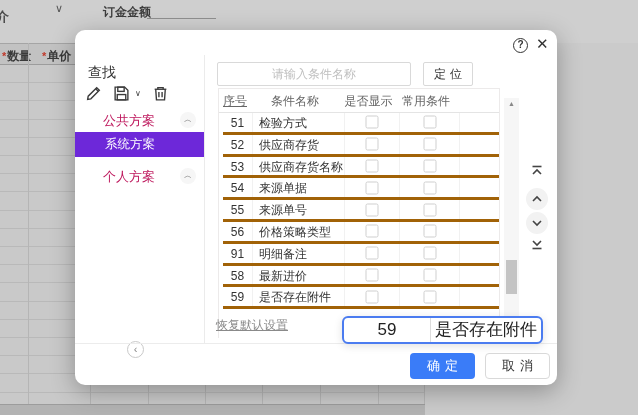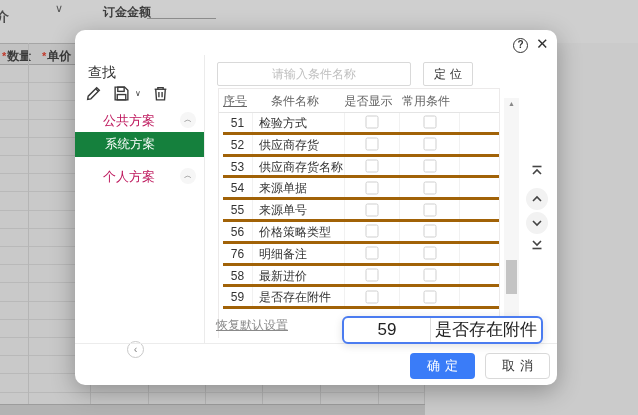--- a/index.html
+++ b/index.html
@@ -32,21 +32,21 @@
 
   
   #sidebar { left:0; top:25px; width:130px; height:288px; border-right:1px solid #ebebeb; }
   #sidebar-toolbar { left:10px; top:30px; display:flex; gap:11px; align-items:center; }
   .tool-ic { width:17px; height:17px; color:#3b3b3b; cursor:pointer; }
   .tool-ic svg { width:100%; height:100%; }
   #save-chevron { font-size:8px; color:#3b3b3b; margin-left:-6px; }
   .side-group { position:absolute; left:28px; font-size:13px; color:#be185d; }
   .group-chevron { position:absolute; width:16px; height:16px; border-radius:50%; background:#f6f6f6;
     font-size:8px; color:#777; text-align:center; line-height:15px; cursor:pointer; }
-  #sidebar-selected { left:0; top:77px; width:129px; height:25px; background:#15803d; color:#fff;
+  #sidebar-selected { left:0; top:77px; width:129px; height:25px; background:#6d28d9; color:#fff;
     font-size:12.5px; line-height:25px; padding-left:30px; cursor:pointer; }
   #collapse-circle { left:52px; top:286px; width:17px; height:17px; border:1px solid #c9c9c9; border-radius:50%;
     color:#8a8a8a; font-size:11px; line-height:14px; text-align:center; cursor:pointer; }
 
   
   #search-input { left:142px; top:32px; width:194px; height:24px; border:1px solid #d9d9d9; border-radius:2px;
     font-size:12px; color:#333; padding:0 8px; font-family:inherit;text-align:center; }
   #search-input::placeholder { color:#bfbfbf; }
   #locate-button { left:348px; top:32px; width:50px; height:24px; background:#fff; border:1px solid #d9d9d9;
     border-radius:2px; font-size:12px; color:#333; letter-spacing:4px; text-indent:4px; line-height:22px;
@@ -234,21 +234,21 @@
           <div class="cell-seq">56</div>
           <div class="cell-name">价格策略类型</div>
           <div class="cell-show">
             <div class="checkbox"></div>
           </div>
           <div class="cell-common">
             <div class="checkbox"></div>
           </div>
         </div>
         <div class="cond-row" style="top: 154.8px;">
-          <div class="cell-seq">76</div>
+          <div class="cell-seq">91</div>
           <div class="cell-name">明细备注</div>
           <div class="cell-show">
             <div class="checkbox"></div>
           </div>
           <div class="cell-common">
             <div class="checkbox"></div>
           </div>
         </div>
         <div class="cond-row" style="top: 176.6px;">
           <div class="cell-seq">58</div>

